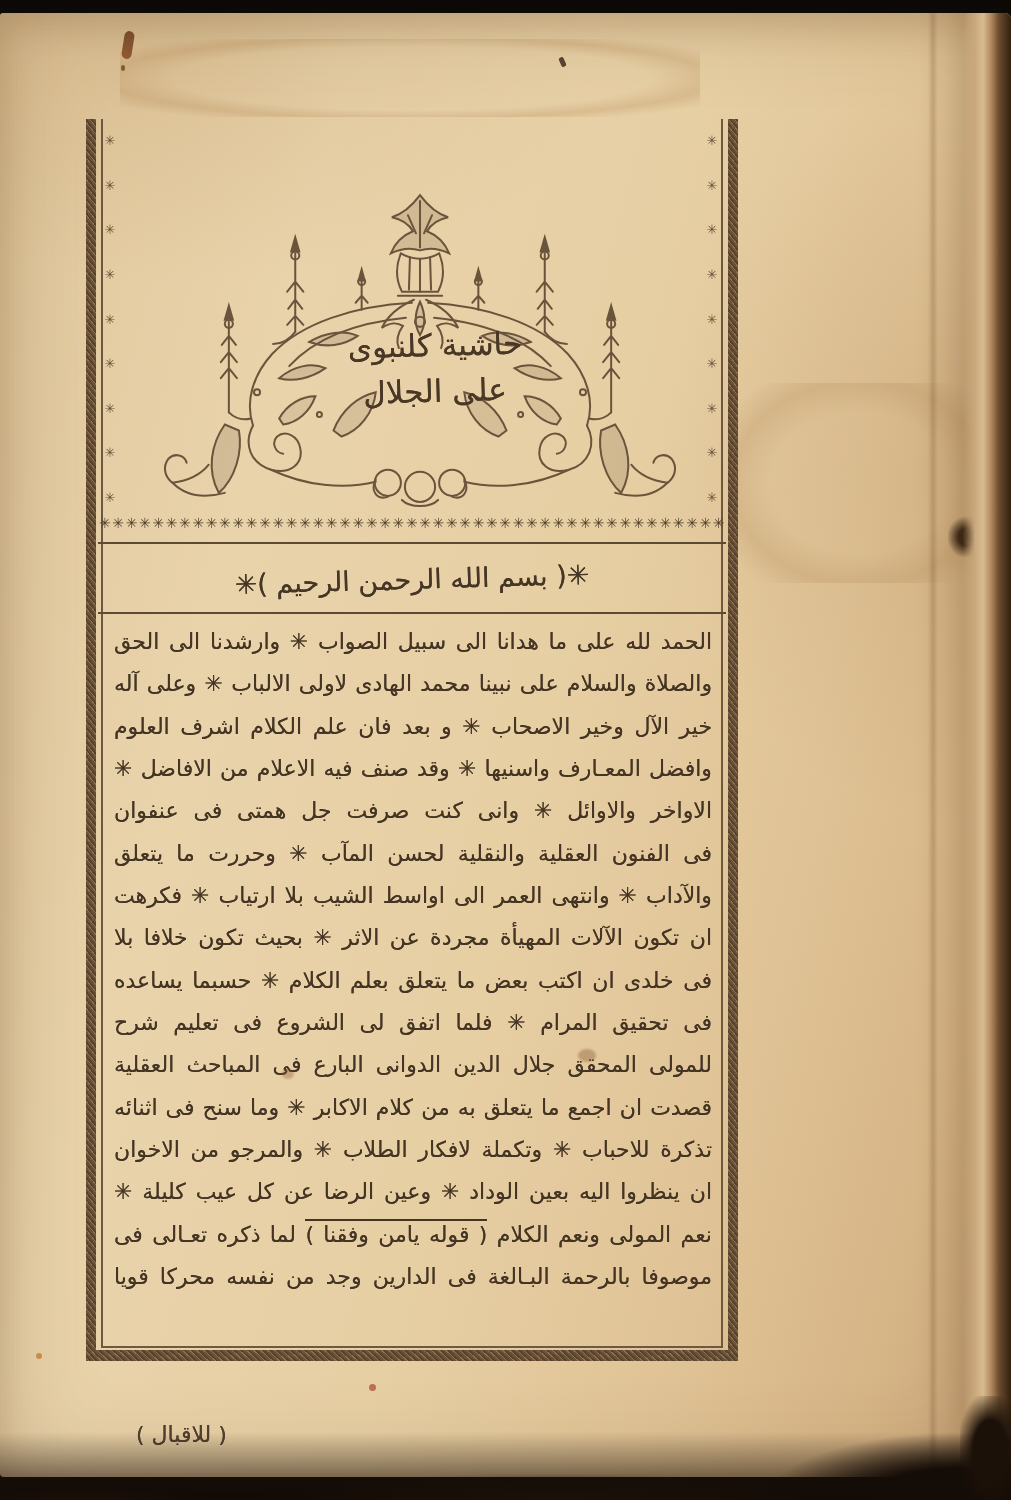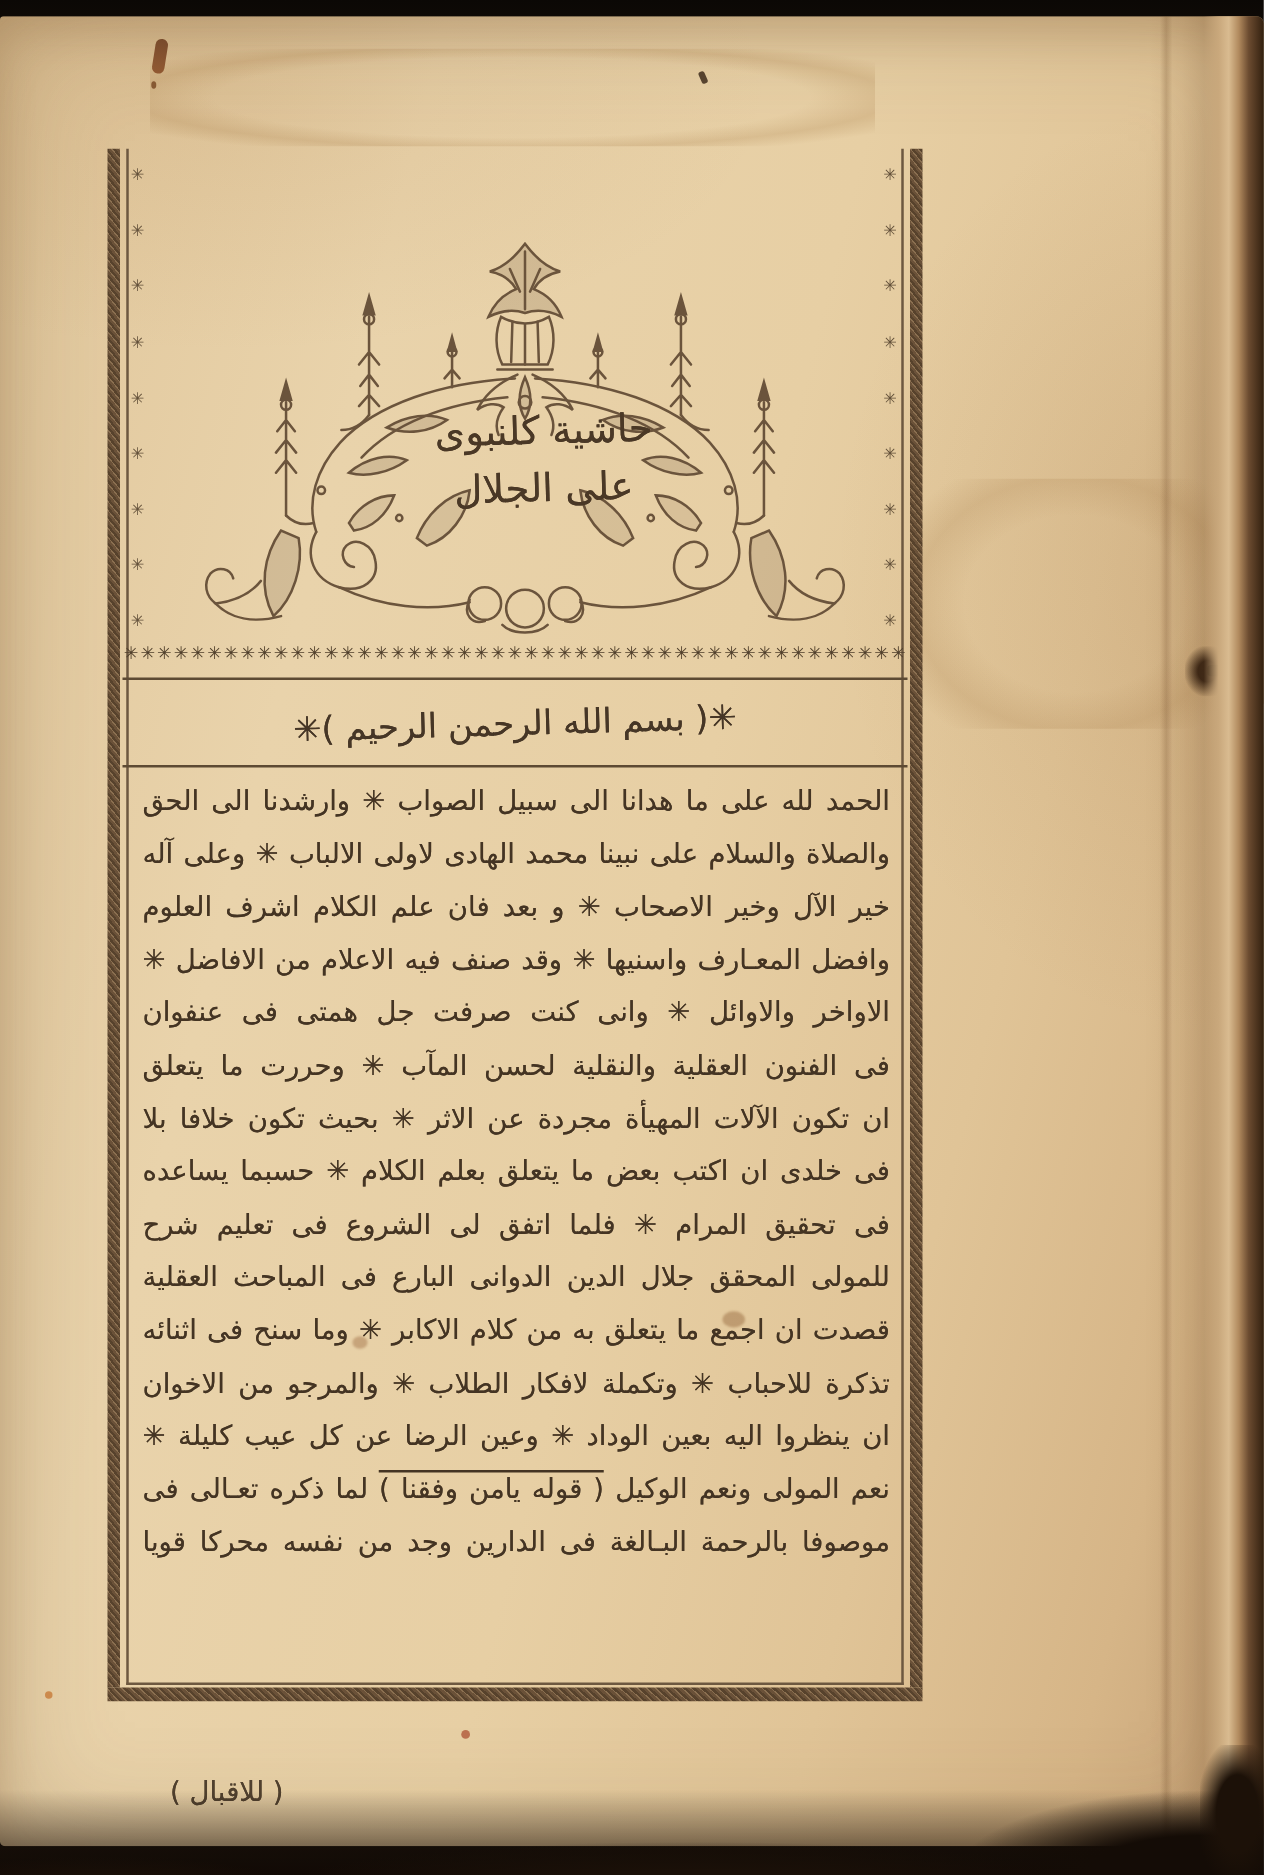--- a/index.html
+++ b/index.html
@@ -242,29 +242,30 @@
   <div class="basmala">✳( بسم الله الرحمن الرحيم )✳</div>
   <div class="rule r2"></div>
 
   <div class="text-block" dir="rtl">
     <div class="line">الحمد لله على ما هدانا الى سبيل الصواب ✳ وارشدنا الى الحق بالسنة والكتاب ✳</div>
     <div class="line">والصلاة والسلام على نبينا محمد الهادى لاولى الالباب ✳ وعلى آله وصحبه</div>
     <div class="line">خير الآل وخير الاصحاب ✳ و بعد فان علم الكلام اشرف العلوم وارقيها ✳</div>
     <div class="line">وافضل المعـارف واسنيها ✳ وقد صنف فيه الاعلام من الافاضل ✳ من</div>
     <div class="line">الاواخر والاوائل ✳ وانى كنت صرفت جل همتى فى عنفوان الشباب ✳</div>
     <div class="line">فى الفنون العقلية والنقلية لحسن المآب ✳ وحررت ما يتعلق بفنى المنطق</div>
+    <div class="line">والآداب ✳ وانتهى العمر الى اواسط الشيب بلا ارتياب ✳ فكرهت</div>
     <div class="line">ان تكون الآلات المهيأة مجردة عن الاثر ✳ بحيث تكون خلافا بلا ثمر ✳ ودار</div>
     <div class="line">فى خلدى ان اكتب بعض ما يتعلق بعلم الكلام ✳ حسبما يساعده الطاقة</div>
     <div class="line">فى تحقيق المرام ✳ فلما اتفق لى الشروع فى تعليم شرح العقائد العضدية ✳</div>
     <div class="line">للمولى المحقق جلال الدين الدوانى البارع فى المباحث العقلية والكلامية</div>
     <div class="line">قصدت ان اجمع ما يتعلق به من كلام الاكابر ✳ وما سنح فى اثنائه للفكر الفاتر ✳</div>
     <div class="line">تذكرة للاحباب ✳ وتكملة لافكار الطلاب ✳ والمرجو من الاخوان الامجاد ✳</div>
     <div class="line">ان ينظروا اليه بعين الوداد ✳ وعين الرضا عن كل عيب كليلة ✳ ولكن</div>
     <div class="line">
-      <span>نعم المولى ونعم الوكيل </span><span class="overline">( قوله يامن وفقنا )</span><span> لما ذكره تعـالى فى البسمـلة</span>
+      <span>نعم المولى ونعم الكلام </span><span class="overline">( قوله يامن وفقنا )</span><span> لما ذكره تعـالى فى البسمـلة</span>
     </div>
     <div class="line">موصوفا بالرحمة البـالغة فى الدارين وجد من نفسه محركا قويا موجبـا</div>
   </div>
 
   <div class="catchword">( للاقبال )</div>
 
   <div class="stain edge-notch"></div>
   <div class="stain edge-bar"></div>
   <div class="stain edge-streak"></div>
   <div class="stain dot-red"></div>

